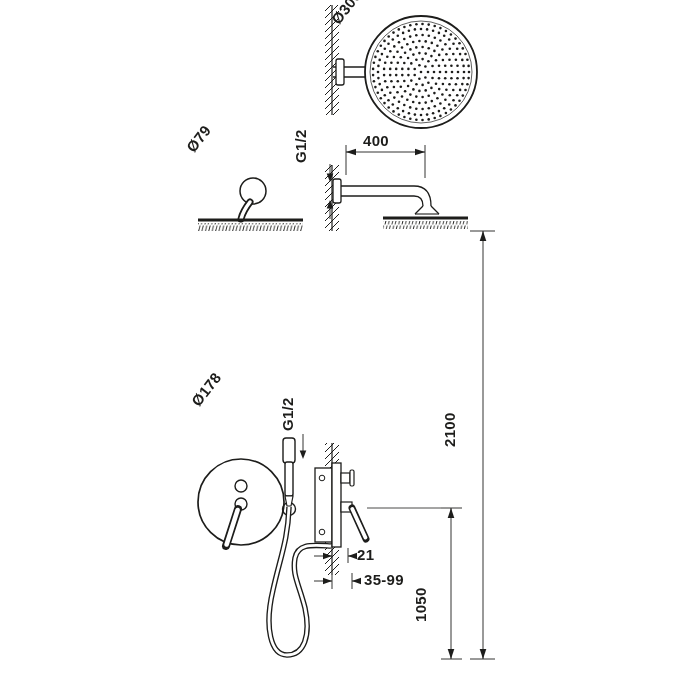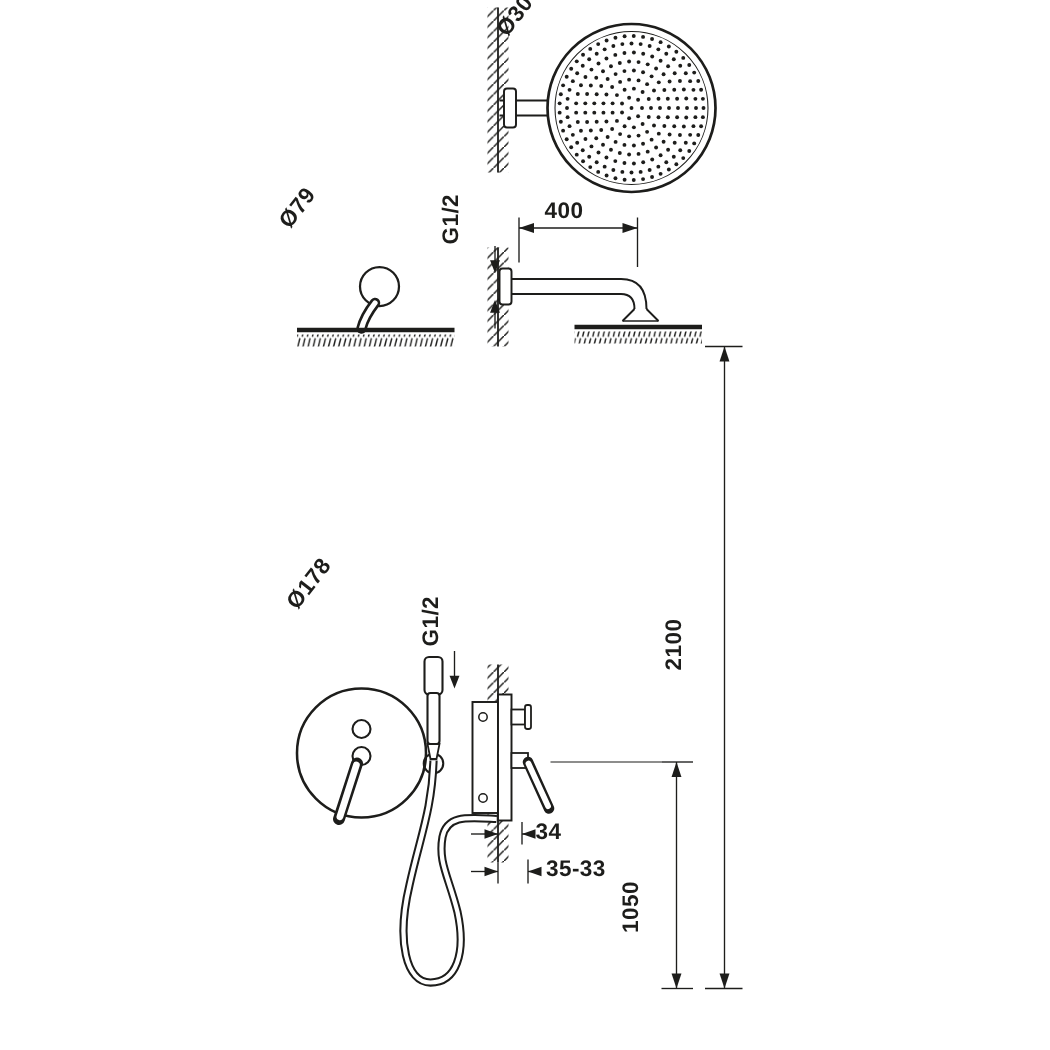--- a/index.html
+++ b/index.html
@@ -394,19 +394,19 @@
   <div class="dim-label rot-up" style="left:310px;top:145px;">G1/2</div>
 
   <div class="dim-label ctr" style="left:363px;top:132px;width:46px;">400</div>
 
   <div class="dim-label rot-up" style="left:459px;top:429px;">2100</div>
 
   <div class="dim-label rot-diag" style="left:202px;top:392px;">Ø178</div>
 
   <div class="dim-label rot-up" style="left:297px;top:413px;">G1/2</div>
 
-  <div class="dim-label" style="left:357px;top:546px;">34</div>
-
-  <div class="dim-label" style="left:364px;top:571px;">35-33</div>
+  <div class="dim-label" style="left:357px;top:546px;">21</div>
+
+  <div class="dim-label" style="left:364px;top:571px;">35-99</div>
 
   <div class="dim-label rot-up" style="left:430px;top:604px;">1050</div>
 
 </div>
 
 </body></html>

